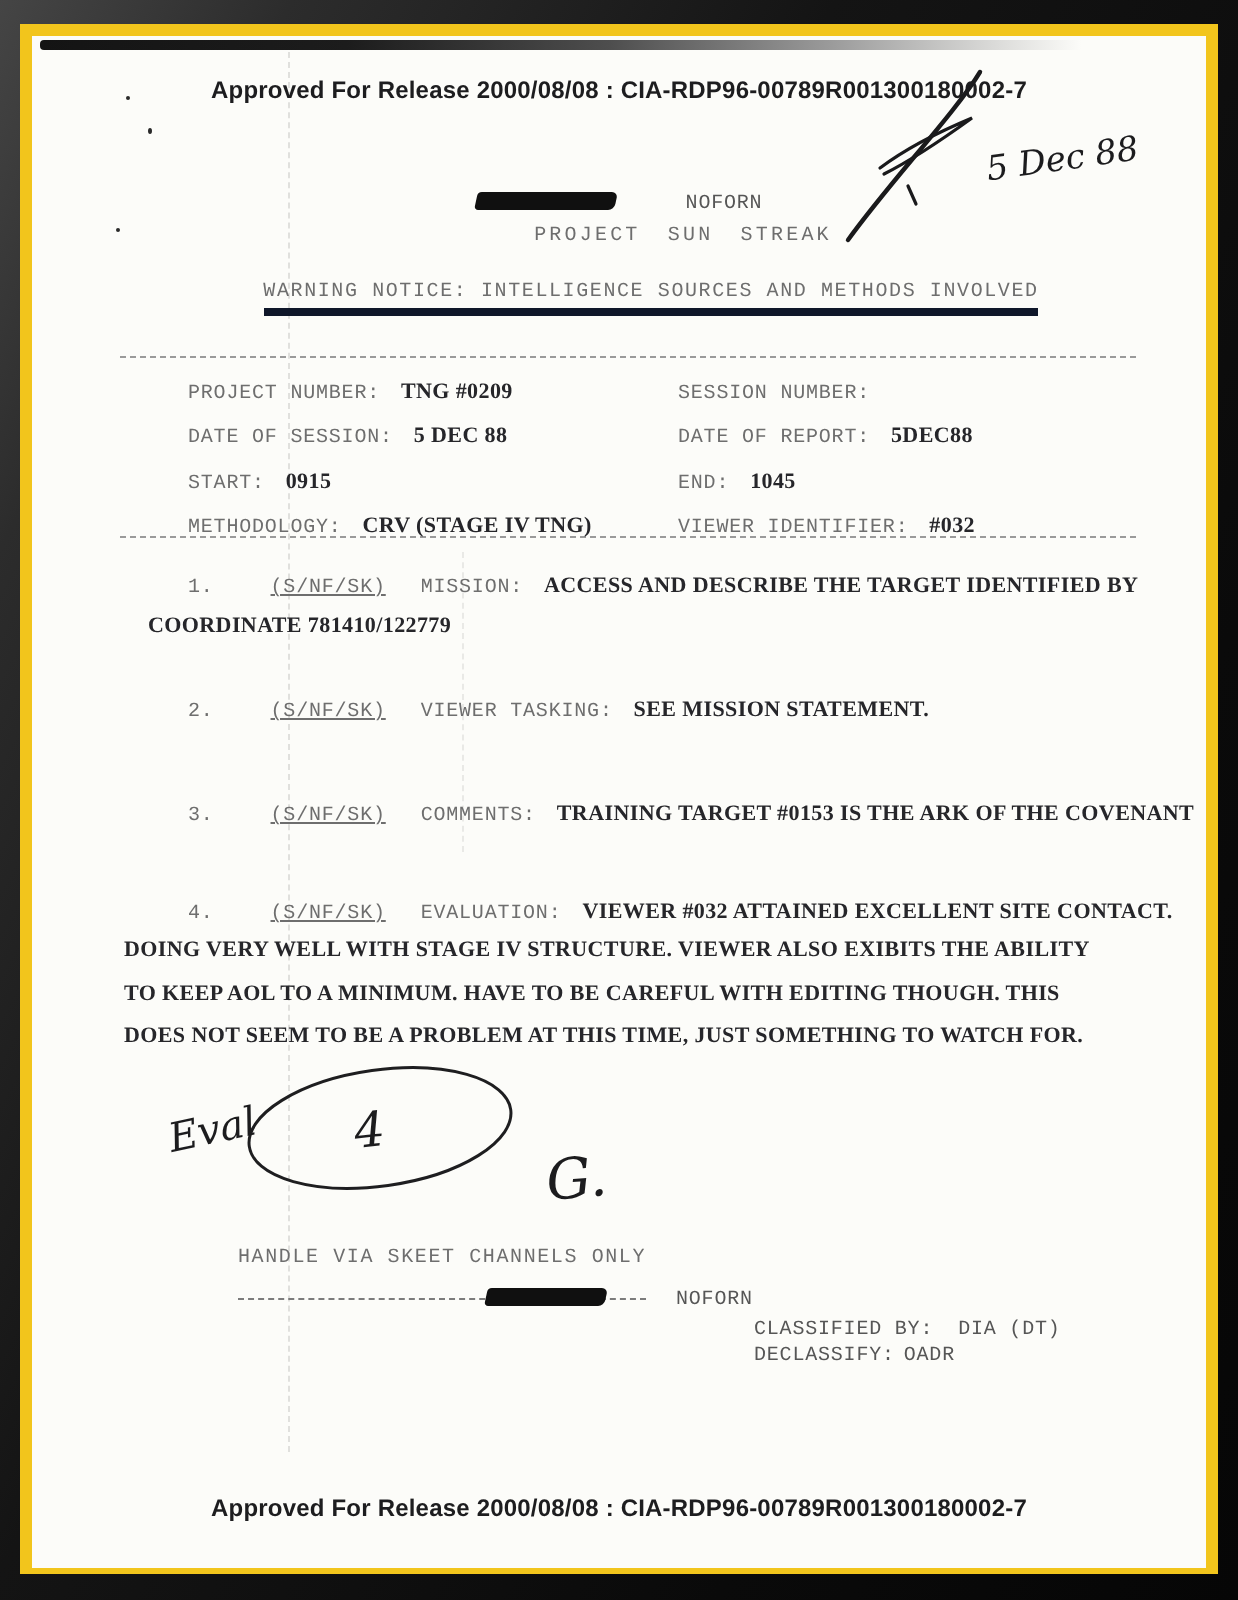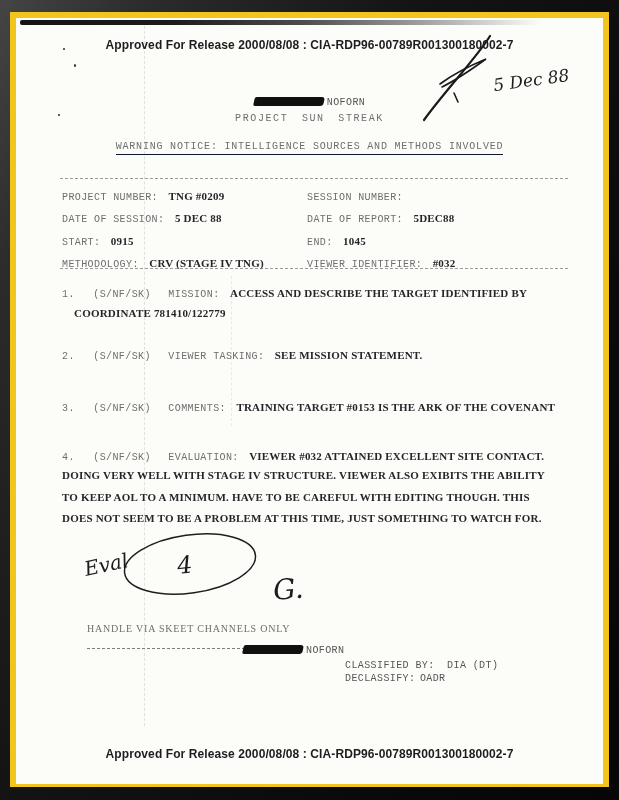--- a/index.html
+++ b/index.html
@@ -14,21 +14,21 @@
     position:absolute; left:10px; top:12px; width:599px; height:775px;
     background:#F2C51C;
   }
   .page {
     position:absolute; left:6px; top:6px; width:587px; height:766px;
     background:#fcfcf9; overflow:hidden;
   }
 
   .typed {
     font-family:"Liberation Mono","DejaVu Sans Mono",monospace;
-    font-size:10px; color:#6e6e6e; letter-spacing:0.4px; white-space:nowrap;
+    font-size:10px; color:#6e6e6e; letter-spacing:0.4px; white-space:nowrap;margin-left:32px;
   }
   .typed-dark { color:#565656; }
   .hand {
     font-family:Liberation Serif, serif; font-size:11px; font-weight:700;
     color:#26262a; letter-spacing:0.2px; white-space:nowrap;
   }
   .script {
     font-family:"DejaVu Serif",serif; font-style:italic; color:#1c1c1e;
   }
   .approval {
@@ -39,32 +39,32 @@
   .centered { left:0; width:100%; text-align:center; }
 
   .redaction {
     display:inline-block; width:70px; height:9px; background:#101010;
     border-radius:2px 3px 3px 2px; vertical-align:-1px; margin-right:3px;
     transform:skewX(-12deg);
   }
   .redaction.small { width:60px; }
 
   .sep { border-top:1px dashed #9a9a9a; height:0; }
-  .underline-solid { border-bottom:1px solid #0f172a; padding-bottom:2px; }
-  .underline-dash { border-bottom:1px dashed #7c7c7c; padding-bottom:14px;font-family:Liberation Serif, serif; }
+  .underline-solid { border-bottom:4px solid #0f172a; padding-bottom:2px; }
+  .underline-dash { border-bottom:1px dashed #7c7c7c; padding-bottom:14px; }
 
   .crease { position:absolute; width:0; border-left:1px dashed rgba(40,40,40,0.13); }
   .smear {
     position:absolute; left:4px; top:2px; width:548px; height:5px; border-radius:2px;
     background:linear-gradient(to right,#141414 0%,#1c1c1c 28%,#4e4e4e 52%,#9a9a9a 72%,rgba(190,190,190,0) 95%);
   }
   .speck { position:absolute; background:#2a2a2a; border-radius:50%; }
 
   .num { display:inline-block; }
-  .cls { display:inline-block; margin-left:14px; }
+  .cls { display:inline-block; margin-left:24px;text-decoration:underline; }
   .lbl { display:inline-block; margin-left:13px; }
   .hand-inline { margin-left:6px; }
   svg text { fill:#1c1c1e; }
 </style>
 </head>
 <body>
 
 <div class="outer">
   <div class="frame">
     <div class="page">

